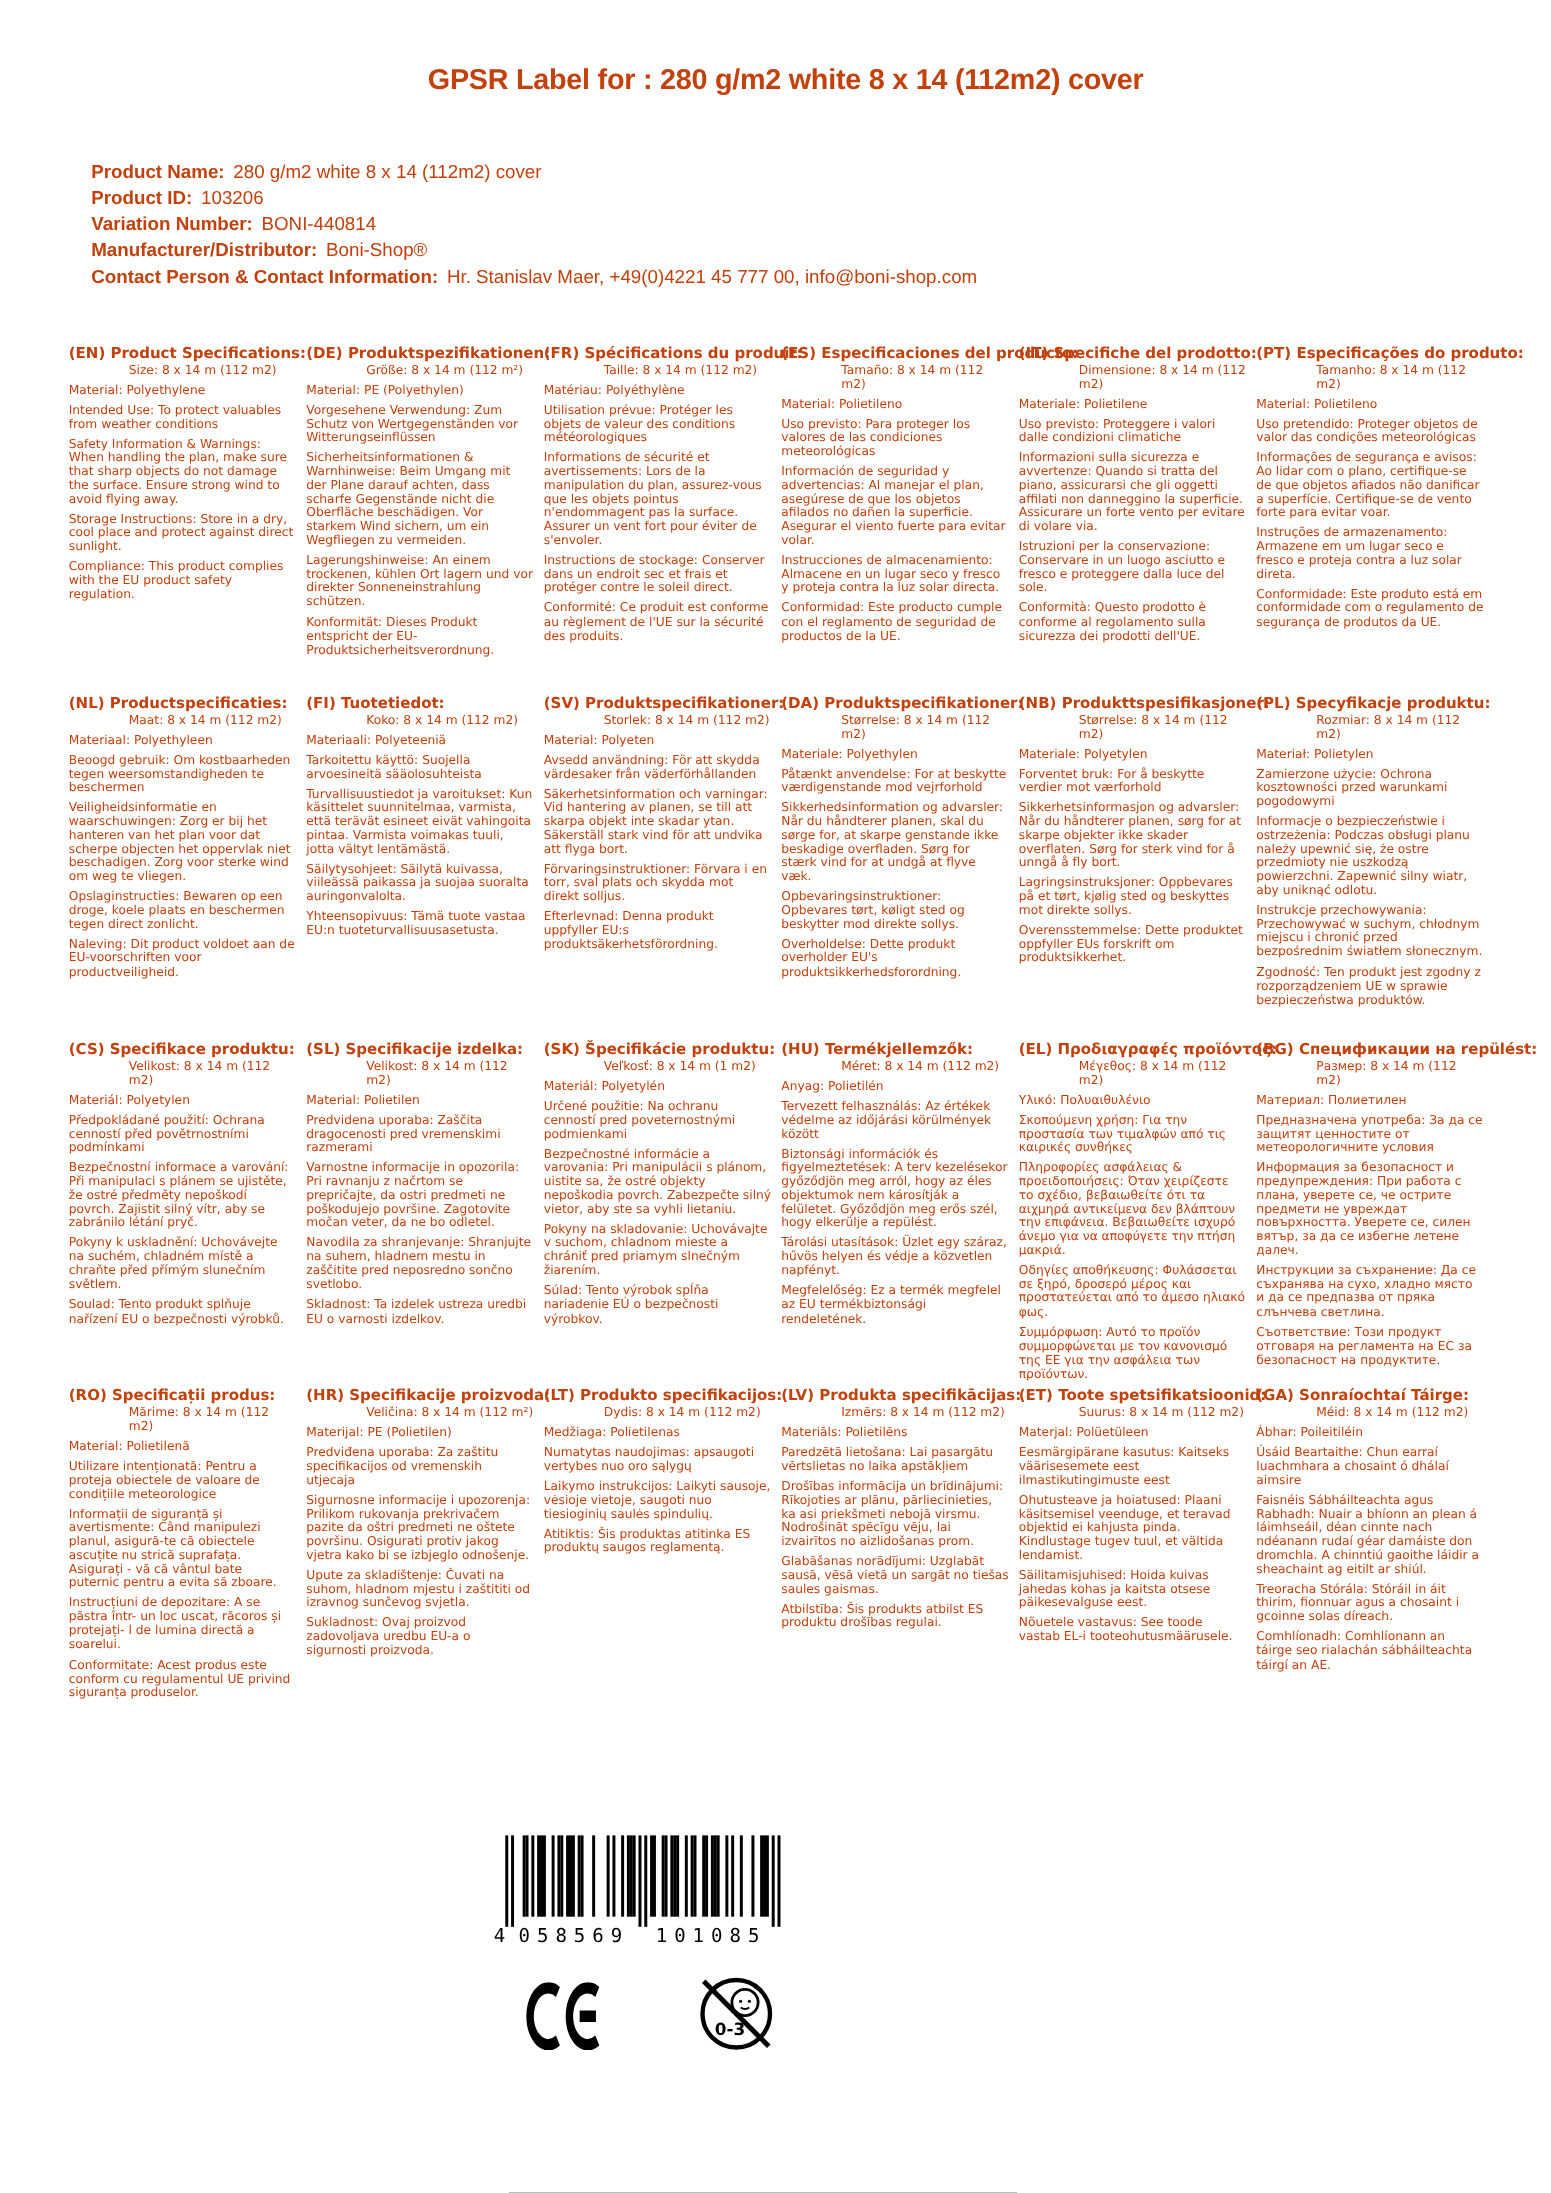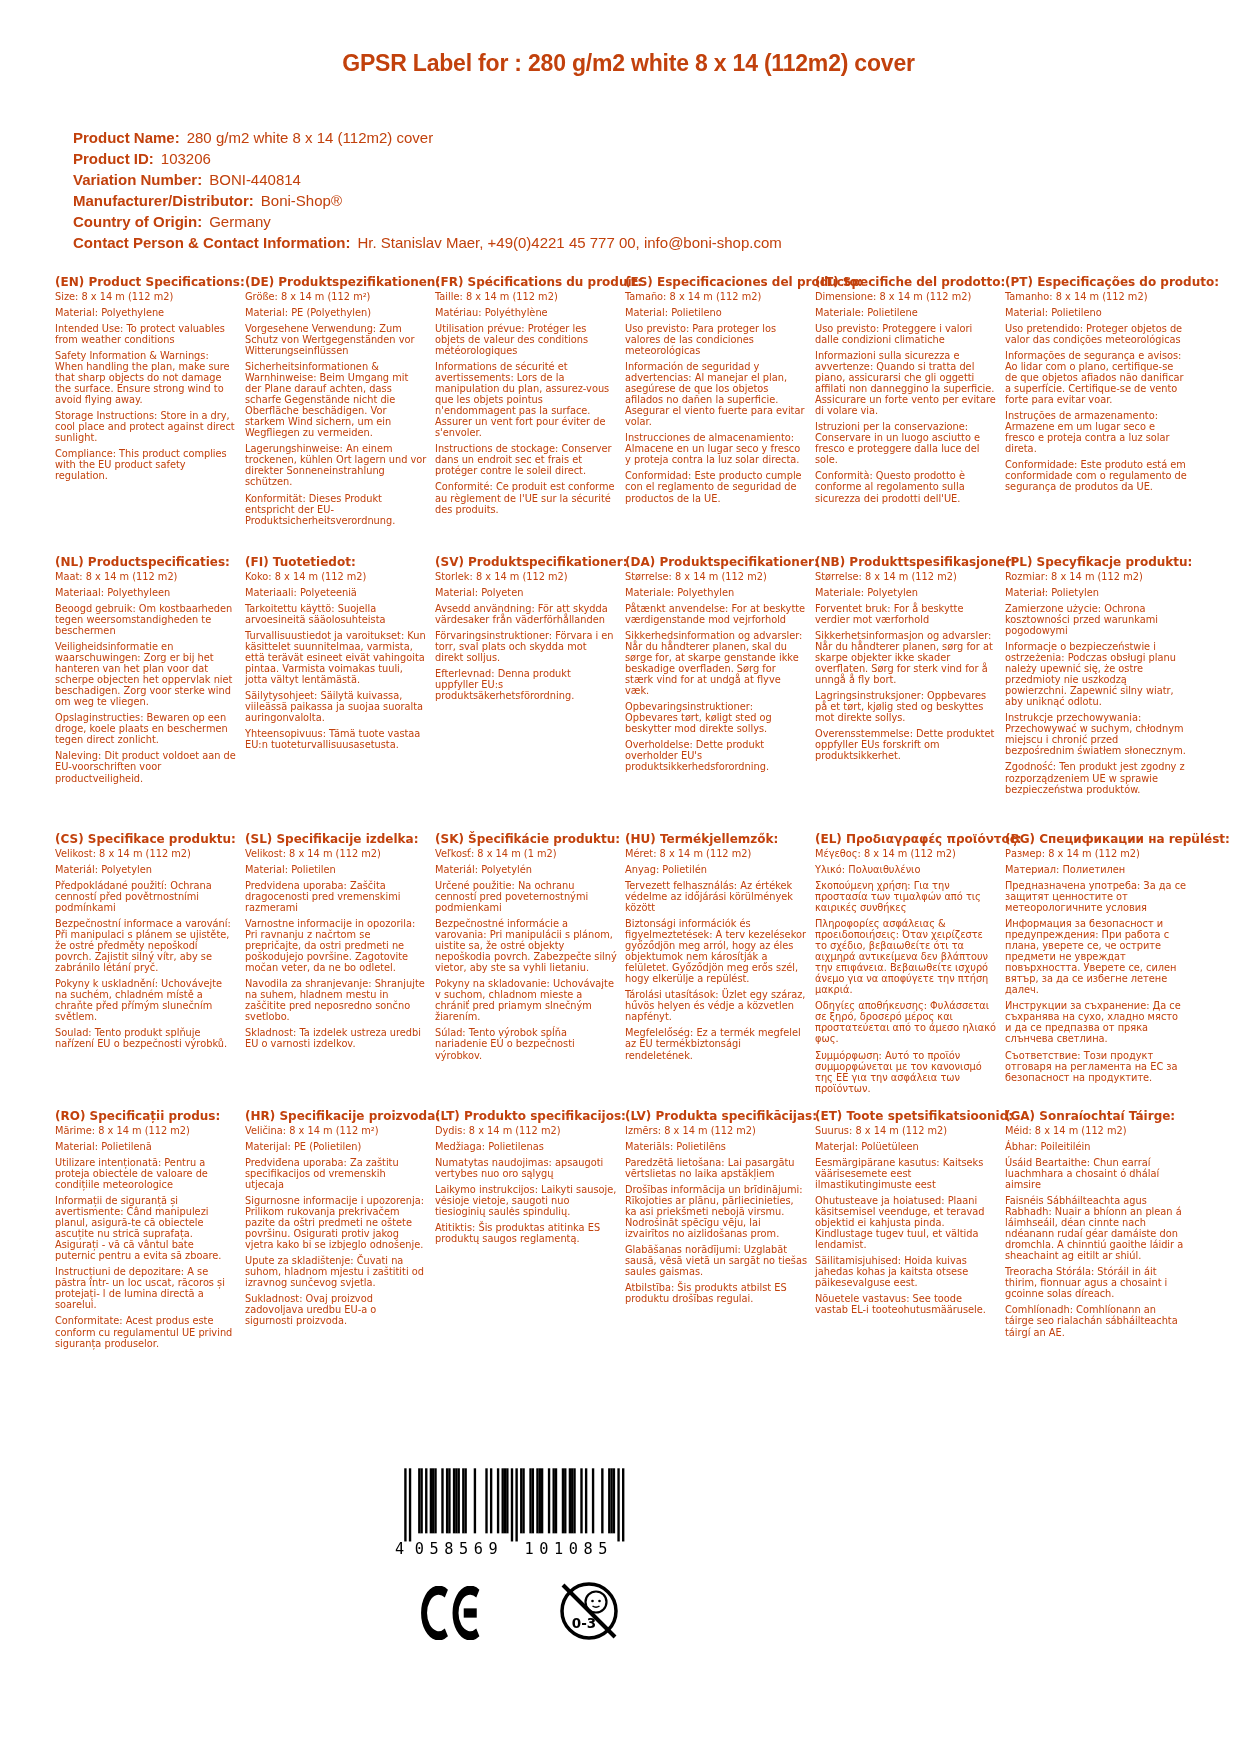--- a/index.html
+++ b/index.html
@@ -19,41 +19,40 @@
   .pi-label{font-weight:700;}
   .pi-value{font-weight:400;margin-left:7px;}
   .spec-grid{
     position:absolute;top:276px;left:55px;width:1132px;
     display:grid;grid-template-columns:repeat(6,182px);grid-template-rows:280px 277px 277px auto;
     column-gap:8px;
   }
   .spec-block{font-size:9.8px;line-height:1.13;}
   .spec-title{font-weight:700;font-size:12px;white-space:nowrap;margin:0 0 1px 0;}
   .spec-par{margin:5px 0 0 0;}
-  .spec-par.first{margin-top:0;}
+  .spec-par.first{margin-top:0;margin-left:48px;}
   .footer{position:absolute;left:0;top:1460px;width:1241px;height:294px;}
   .barcode{position:absolute;left:390px;top:8px;width:252px;}
   .barcode svg{display:block;}
   .barcode text{font-family:"DejaVu Sans Mono","Liberation Mono",monospace;font-size:15px;}
   .ce-mark{position:absolute;left:416px;top:126px;}
   .age-warning{position:absolute;left:556px;top:118px;}
 </style>
 </head>
 <body>
 
 <div class="page">
 
   <h1 class="title">GPSR Label for : 280 g/m2 white 8 x 14 (112m2) cover</h1>
 
   <div class="product-info" id="product-info">
       <div class="pi-row"><span class="pi-label">Product Name:</span><span class="pi-value">280 g/m2 white 8 x 14 (112m2) cover</span></div>
       <div class="pi-row"><span class="pi-label">Product ID:</span><span class="pi-value">103206</span></div>
       <div class="pi-row"><span class="pi-label">Variation Number:</span><span class="pi-value">BONI-440814</span></div>
       <div class="pi-row"><span class="pi-label">Manufacturer/Distributor:</span><span class="pi-value">Boni-Shop®</span></div>
-      <div class="pi-row"><span class="pi-label">Country of Origin:</span><span class="pi-value">Germany</span></div>
       <div class="pi-row"><span class="pi-label">Contact Person &amp; Contact Information:</span><span class="pi-value">Hr. Stanislav Maer, +49(0)4221 45 777 00, info@boni-shop.com</span></div>
     </div>
 
   <div class="spec-grid" id="spec-grid">
       <div class="spec-block">
         <div class="spec-title">(EN) Product Specifications:</div>
         <p class="spec-par first">Size: 8 x 14 m (112 m2)</p>
         <p class="spec-par">Material: Polyethylene</p>
         <p class="spec-par">Intended Use: To protect valuables from weather conditions</p>
         <p class="spec-par">Safety Information &amp; Warnings: When handling the plan, make sure that sharp objects do not damage the surface. Ensure strong wind to avoid flying away.</p>
@@ -121,20 +120,21 @@
         <p class="spec-par">Tarkoitettu käyttö: Suojella arvoesineitä sääolosuhteista</p>
         <p class="spec-par">Turvallisuustiedot ja varoitukset: Kun käsittelet suunnitelmaa, varmista, että terävät esineet eivät vahingoita pintaa. Varmista voimakas tuuli, jotta vältyt lentämästä.</p>
         <p class="spec-par">Säilytysohjeet: Säilytä kuivassa, viileässä paikassa ja suojaa suoralta auringonvalolta.</p>
         <p class="spec-par">Yhteensopivuus: Tämä tuote vastaa EU:n tuoteturvallisuusasetusta.</p>
       </div>
       <div class="spec-block">
         <div class="spec-title">(SV) Produktspecifikationer:</div>
         <p class="spec-par first">Storlek: 8 x 14 m (112 m2)</p>
         <p class="spec-par">Material: Polyeten</p>
         <p class="spec-par">Avsedd användning: För att skydda värdesaker från väderförhållanden</p>
+        <p class="spec-par">Säkerhetsinformation och varningar: Vid hantering av planen, se till att skarpa objekt inte skadar ytan. Säkerställ stark vind för att undvika att flyga bort.</p>
         <p class="spec-par">Förvaringsinstruktioner: Förvara i en torr, sval plats och skydda mot direkt solljus.</p>
         <p class="spec-par">Efterlevnad: Denna produkt uppfyller EU:s produktsäkerhetsförordning.</p>
       </div>
       <div class="spec-block">
         <div class="spec-title">(DA) Produktspecifikationer:</div>
         <p class="spec-par first">Størrelse: 8 x 14 m (112 m2)</p>
         <p class="spec-par">Materiale: Polyethylen</p>
         <p class="spec-par">Påtænkt anvendelse: For at beskytte værdigenstande mod vejrforhold</p>
         <p class="spec-par">Sikkerhedsinformation og advarsler: Når du håndterer planen, skal du sørge for, at skarpe genstande ikke beskadige overfladen. Sørg for stærk vind for at undgå at flyve væk.</p>
         <p class="spec-par">Opbevaringsinstruktioner: Opbevares tørt, køligt sted og beskytter mod direkte sollys.</p>

